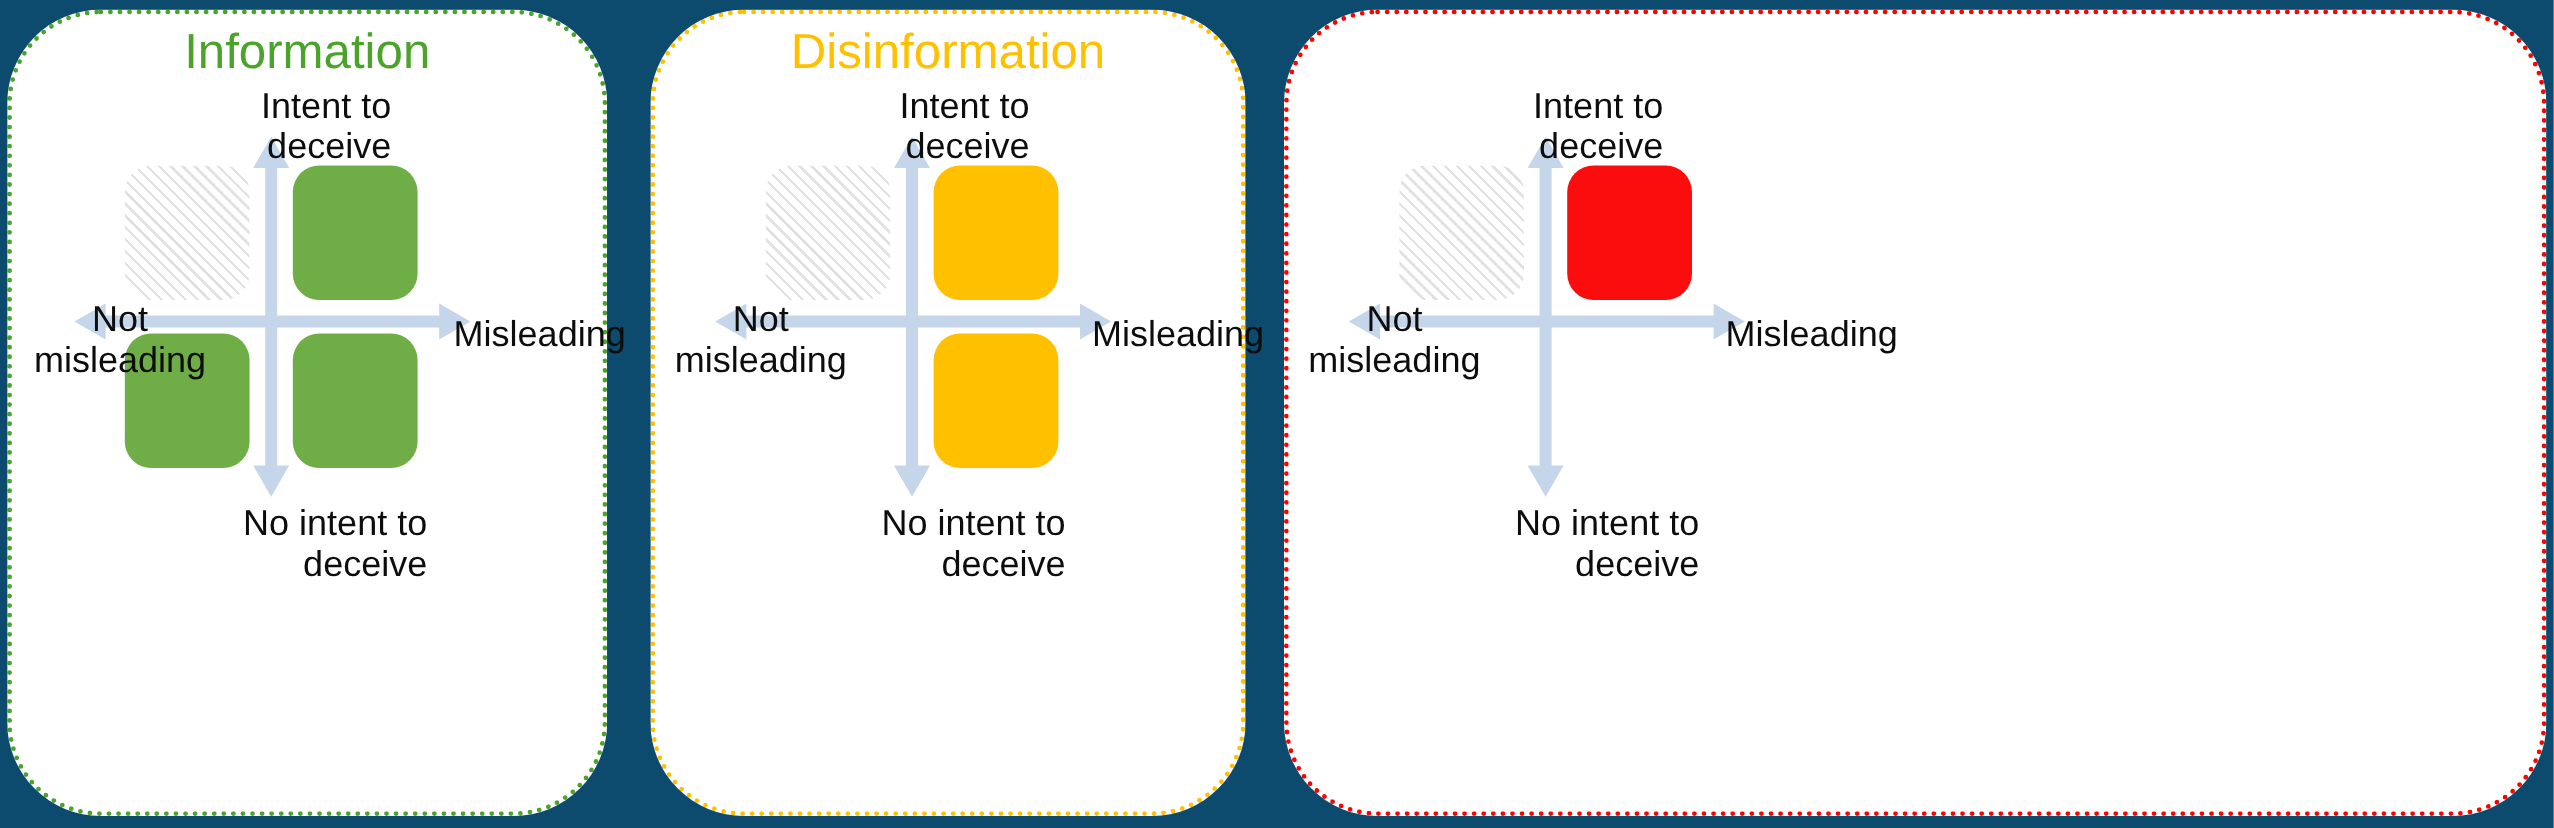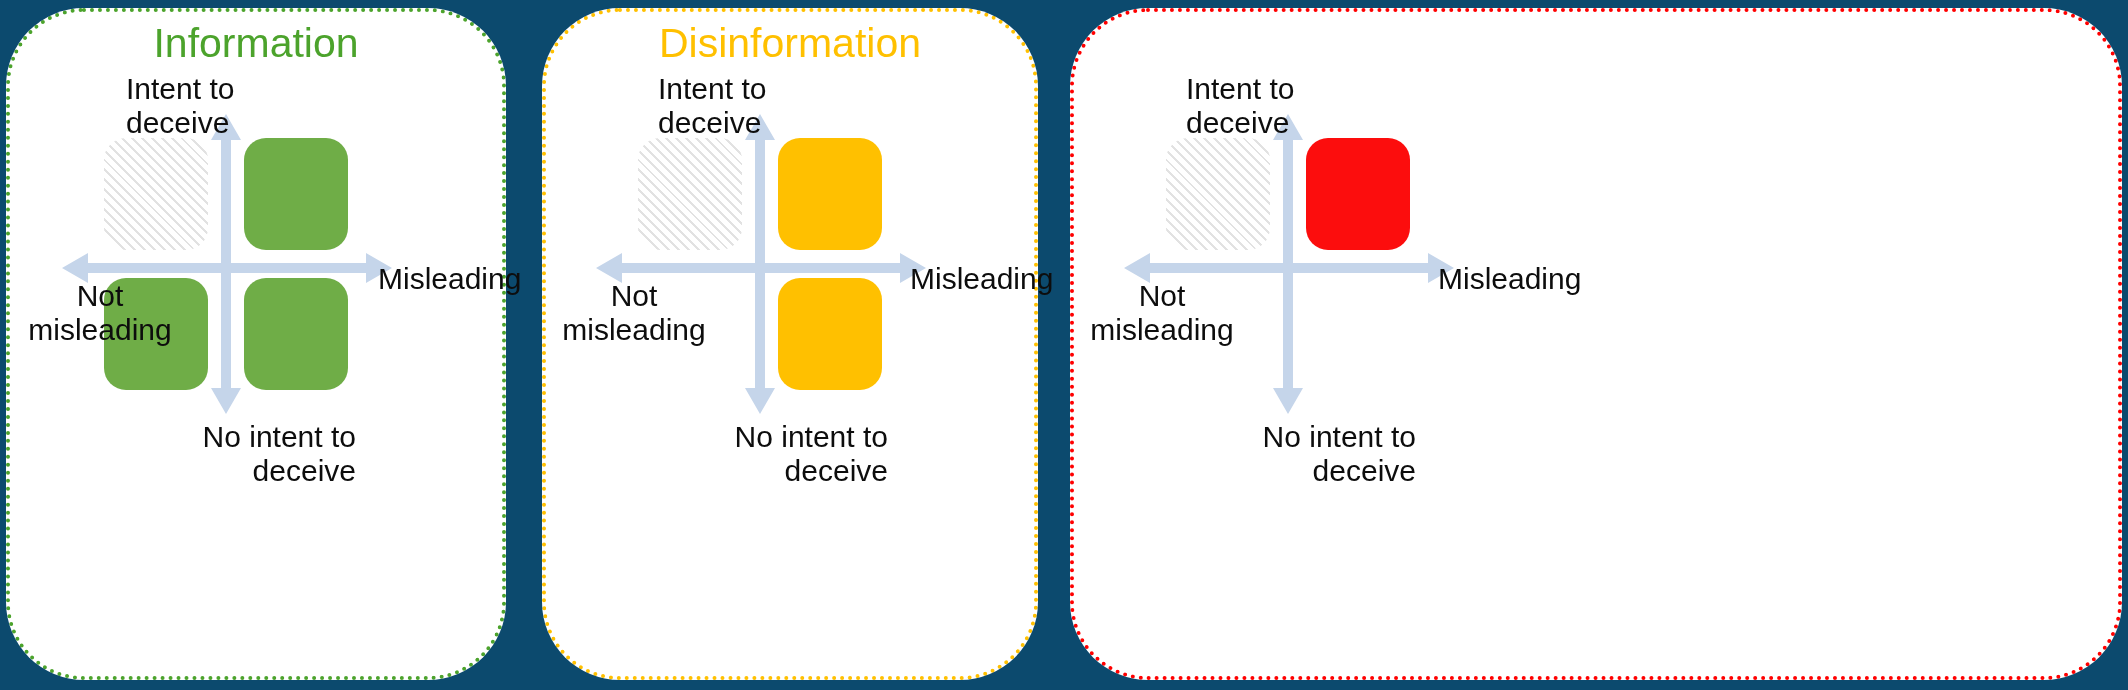--- a/index.html
+++ b/index.html
@@ -90,23 +90,23 @@
 
   
   .cap {
     position: absolute;
     color: #0D0D0D;
     font-size: 30px;
     line-height: 1.13;
     font-family: "Liberation Sans", sans-serif;
     white-space: pre-line;
   }
-  .cap-top    { text-align: left; }
+  .cap-top    { text-align: right; }
   .cap-bottom { text-align: right; }
-  .cap-left   { text-align: center; margin-top: 29px; }
+  .cap-left   { text-align: center; }
   .cap-right  { text-align: left; }
 
   
   .quad-info .cap-top    { left: 100px;  top: 12px;  width: 200px; }
   .quad-info .cap-bottom { left: 80px;   top: 360px; width: 250px; }
   .quad-info .cap-left   { left: -6px;   top: 190px; width: 160px; }
   .quad-info .cap-right  { left: 352px;  top: 202px; width: 200px; }
 
   .quad-mis .cap-top     { left: 98px;   top: 12px;  width: 200px; }
   .quad-mis .cap-bottom  { left: 78px;   top: 360px; width: 250px; }

